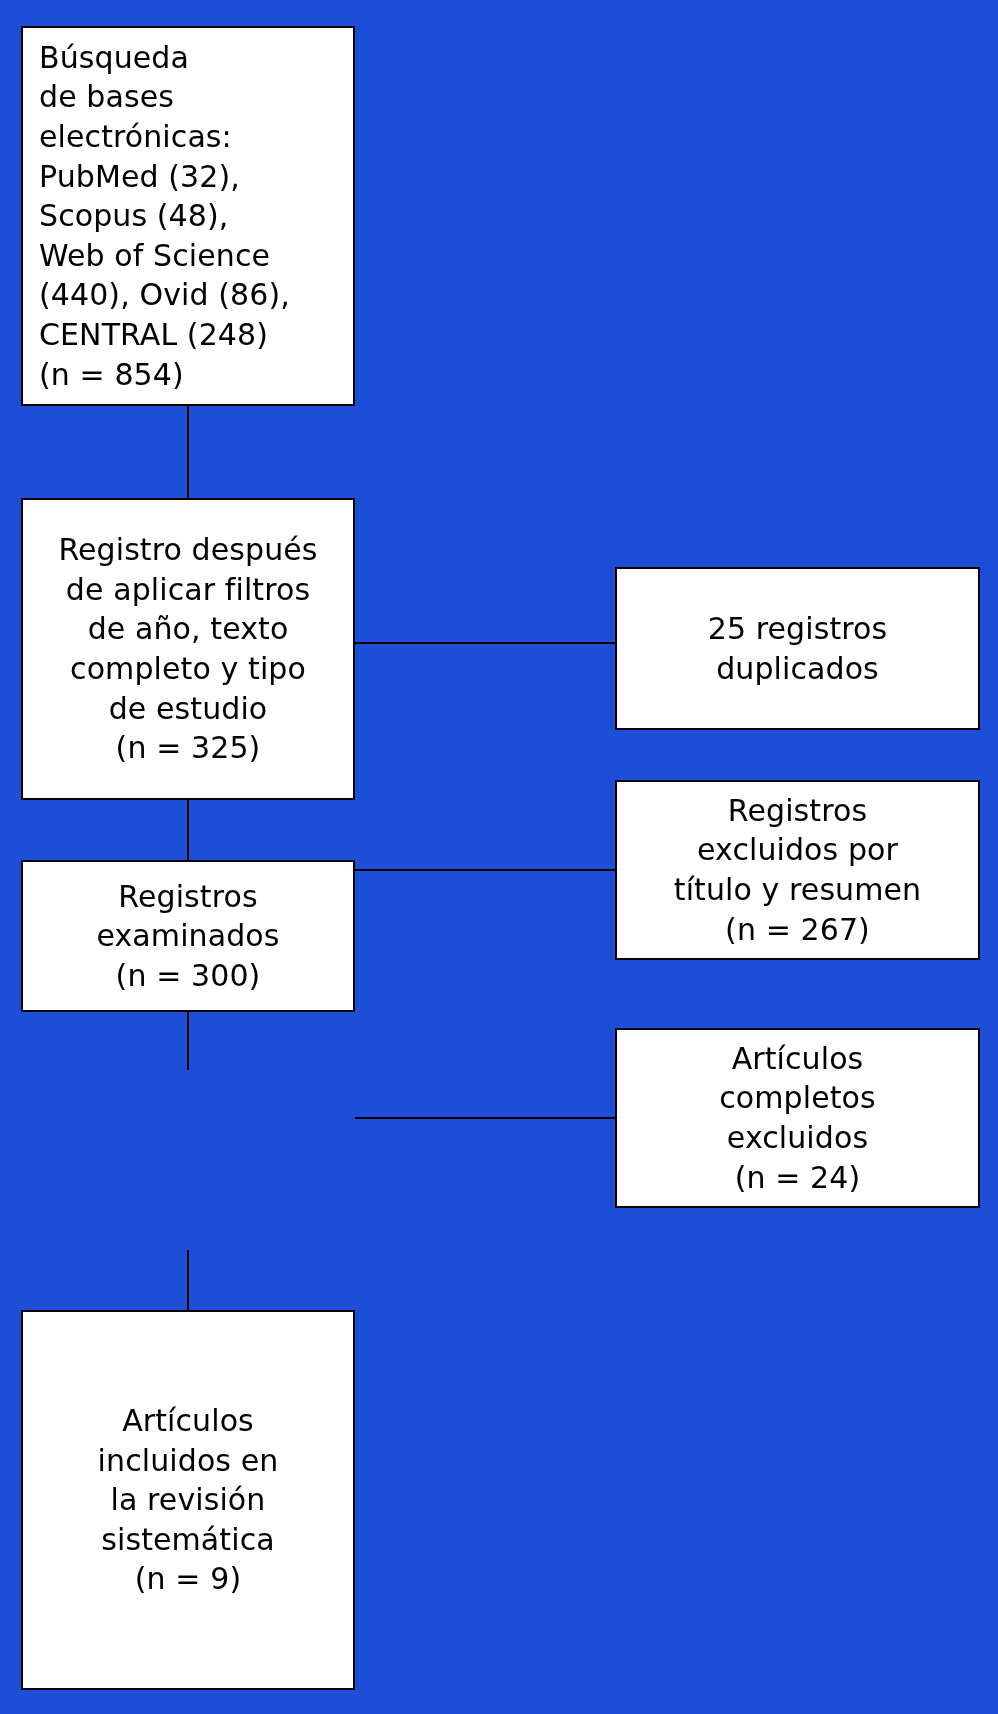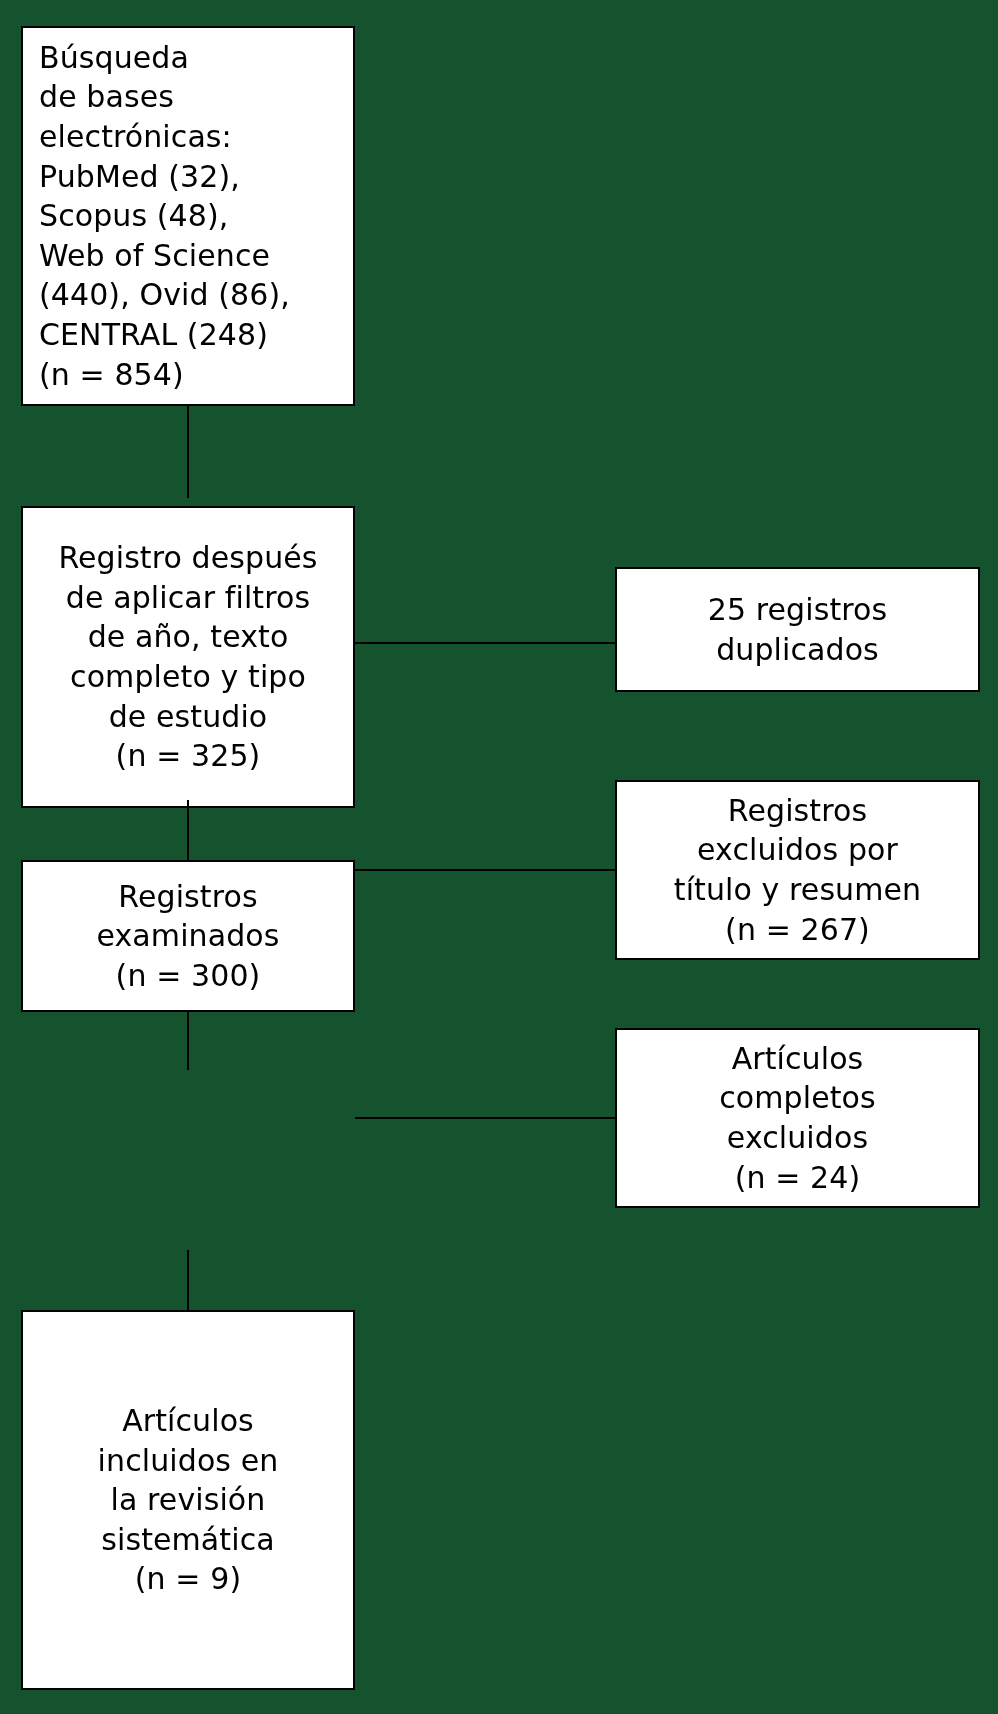--- a/index.html
+++ b/index.html
@@ -6,21 +6,21 @@
   * { box-sizing: border-box; margin: 0; padding: 0; }
 
   html, body {
     background: #ffffff;
   }
 
   #diagram {
     position: relative;
     width: 998px;
     height: 1714px;
-    background: #14532d;
+    background: #1d4ed8;
     font-family: "DejaVu Sans", "Liberation Sans", sans-serif;
     color: #000000;
     overflow: hidden;
   }
 
   .flow-box {
     position: absolute;
     border: 2px solid #000000;
     background: #ffffff;
     display: flex;
@@ -65,39 +65,39 @@
   <div class="flow-box col-left align-left" style="top:26px; height:380px;">Búsqueda
 de bases
 electrónicas:
 PubMed (32),
 Scopus (48),
 Web of Science
 (440), Ovid (86),
 CENTRAL (248)
 (n = 854)</div>
 
-  <div class="flow-box col-left" style="top:498px; height:302px;margin-top:8px;">Registro después
+  <div class="flow-box col-left" style="top:498px; height:302px;">Registro después
 de aplicar filtros
 de año, texto
 completo y tipo
 de estudio
 (n = 325)</div>
 
   <div class="flow-box col-left" style="top:860px; height:152px;">Registros
 examinados
 (n = 300)</div>
 
 
   <div class="flow-box col-left" style="top:1310px; height:380px;">Artículos
 incluidos en
 la revisión
 sistemática
 (n = 9)</div>
 
-  <div class="flow-box col-right" style="top:567px; height:125px;">25 registros
+  <div class="flow-box col-right" style="top:567px; height:163px;">25 registros
 duplicados</div>
 
   <div class="flow-box col-right" style="top:780px; height:180px;">Registros
 excluidos por
 título y resumen
 (n = 267)</div>
 
   <div class="flow-box col-right" style="top:1028px; height:180px;">Artículos
 completos
 excluidos

